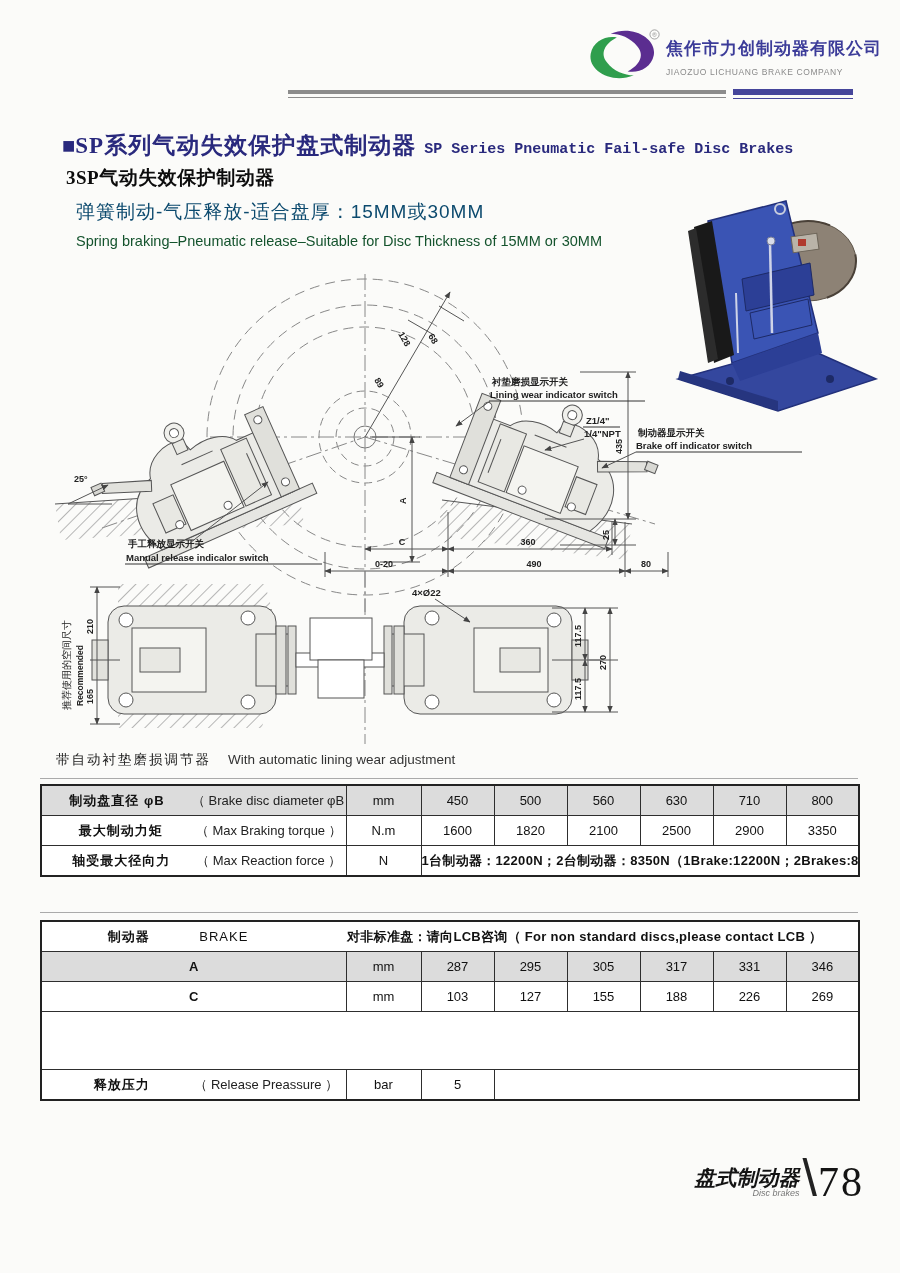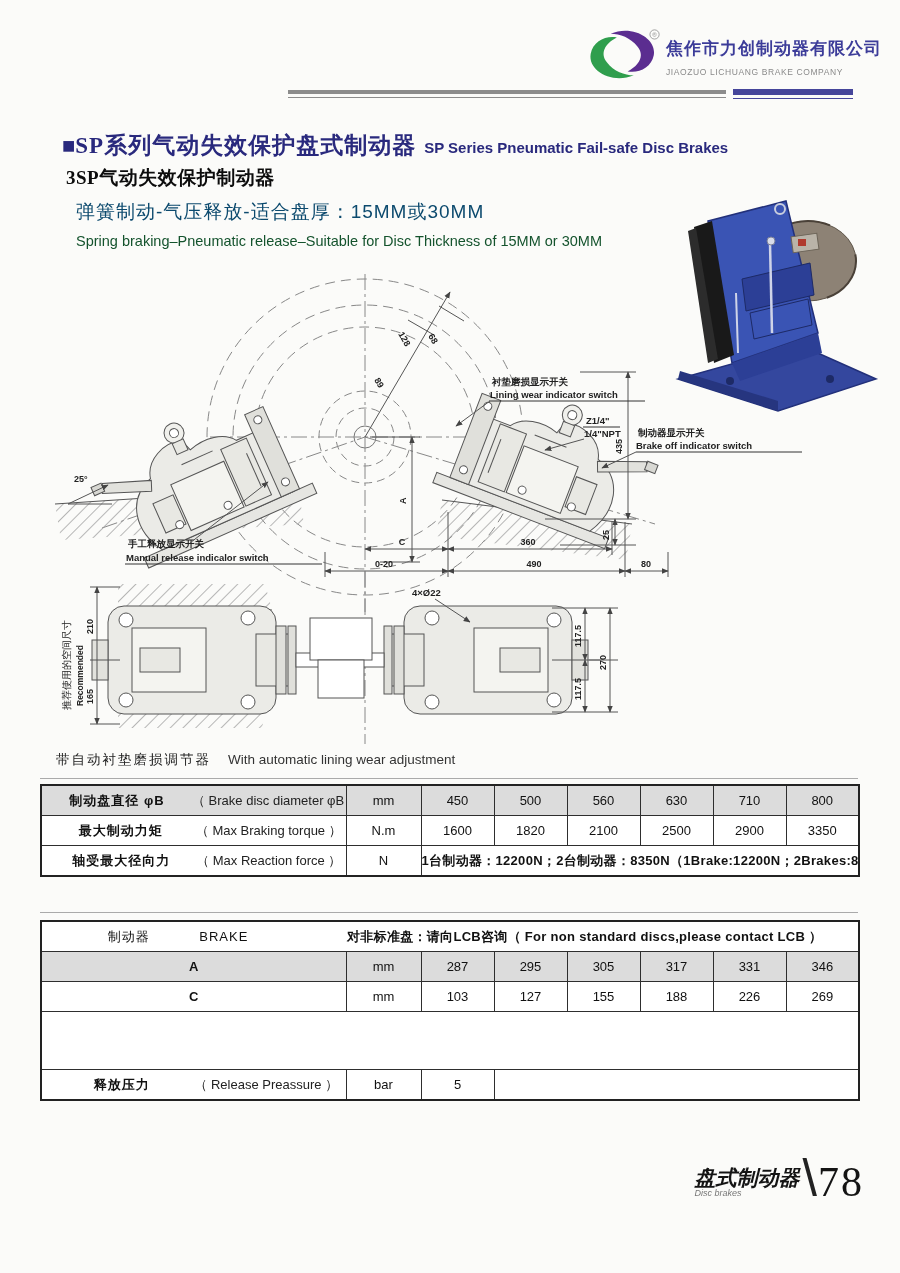--- a/index.html
+++ b/index.html
@@ -9,46 +9,46 @@
   }
   .abs{position:absolute;}
   
   .company-cn{font-size:17px;font-weight:bold;color:#3c3c99;letter-spacing:1px;line-height:1.1;}
   .company-en{font-size:8.5px;color:#8a8a8a;letter-spacing:0.6px;margin-top:8px;}
   .bar{position:absolute;}
   
   .title-row{left:62px;top:130px;white-space:nowrap;}
   .title-bullet{font-size:22px;color:#29297d;font-weight:bold;}
   .title-cn{font-size:23px;font-weight:bold;color:#29297d;font-family:"Liberation Serif",serif;letter-spacing:1px;}
-  .title-en{font-size:15px;font-weight:bold;color:#29297d;font-family:Liberation Sans, sans-serif;margin-left:8px;}
+  .title-en{font-size:15px;font-weight:bold;color:#29297d;font-family:Liberation Mono, monospace;margin-left:8px;}
   .model{left:66px;top:165px;font-size:19px;font-weight:bold;color:#0c0c0c;font-family:"Liberation Serif",serif;letter-spacing:0.5px;}
   .feat-cn{left:76px;top:199px;font-size:19px;color:#0c4a6e;letter-spacing:1px;text-align:center;}
   .feat-en{left:76px;top:233px;font-size:14.5px;color:#14532d;}
   
   .note-cn{left:56px;top:751px;font-size:13.5px;color:#222;letter-spacing:2px;}
   .note-en{left:228px;top:752px;font-size:13.5px;color:#333;}
   
   table.t{border-collapse:collapse;table-layout:fixed;width:818px;border:2px solid #222;background:#fff;}
   table.t td{border:1px solid #2e2e2e;height:29px;font-size:13px;text-align:center;
              overflow:hidden;white-space:nowrap;padding:0;color:#111;}
   td.lbl{text-align:left;padding-left:12px;}
   td.lbl .cn{display:inline-block;min-width:150px;font-weight:bold;letter-spacing:1px;}
   td.lbl .en{color:#222;}
   .gray{background:#dcdcdc;}
   td.spanval{text-align:left;padding-left:14px;font-weight:bold;letter-spacing:0.3px;}
   td.hdrcell{text-align:left;}
-  .hdr-cn{font-weight:normal;margin-left:30px;letter-spacing:1px;}
+  .hdr-cn{font-weight:bold;margin-left:30px;letter-spacing:1px;}
   .hdr-brake{margin-left:46px;letter-spacing:1px;}
   .hdr-note{margin-left:95px;font-weight:bold;letter-spacing:0.3px;}
   td.dimlbl{text-align:right;padding-right:20px;font-weight:bold;}
   .thinline{position:absolute;background:#aaa;height:1px;}
   
   .footer{right:36px;top:1155px;display:flex;align-items:flex-start;}
   .f-cn{font-size:21px;font-weight:bold;color:#141414;text-align:right;line-height:1;margin-top:12px;font-style:italic;}
-  .f-en{font-size:9px;color:#777;text-align:left;margin-top:1px;font-weight:normal;}
+  .f-en{font-size:9px;color:#777;text-align:right;margin-top:1px;font-weight:normal;}
   .f-slash{font-size:52px;line-height:0.9;color:#222;margin:0 1px 0 3px;font-weight:300;}
   .f-page{font-size:42px;font-family:"Liberation Serif",serif;color:#141414;line-height:1;margin-top:6px;letter-spacing:2px;}
   
   text{font-family:"Liberation Sans",sans-serif;fill:#222;}
   .dwl{font-size:9.5px;font-weight:bold;}
   .dim{font-size:9px;font-weight:bold;}
 </style>
 </head>
 <body>
 

